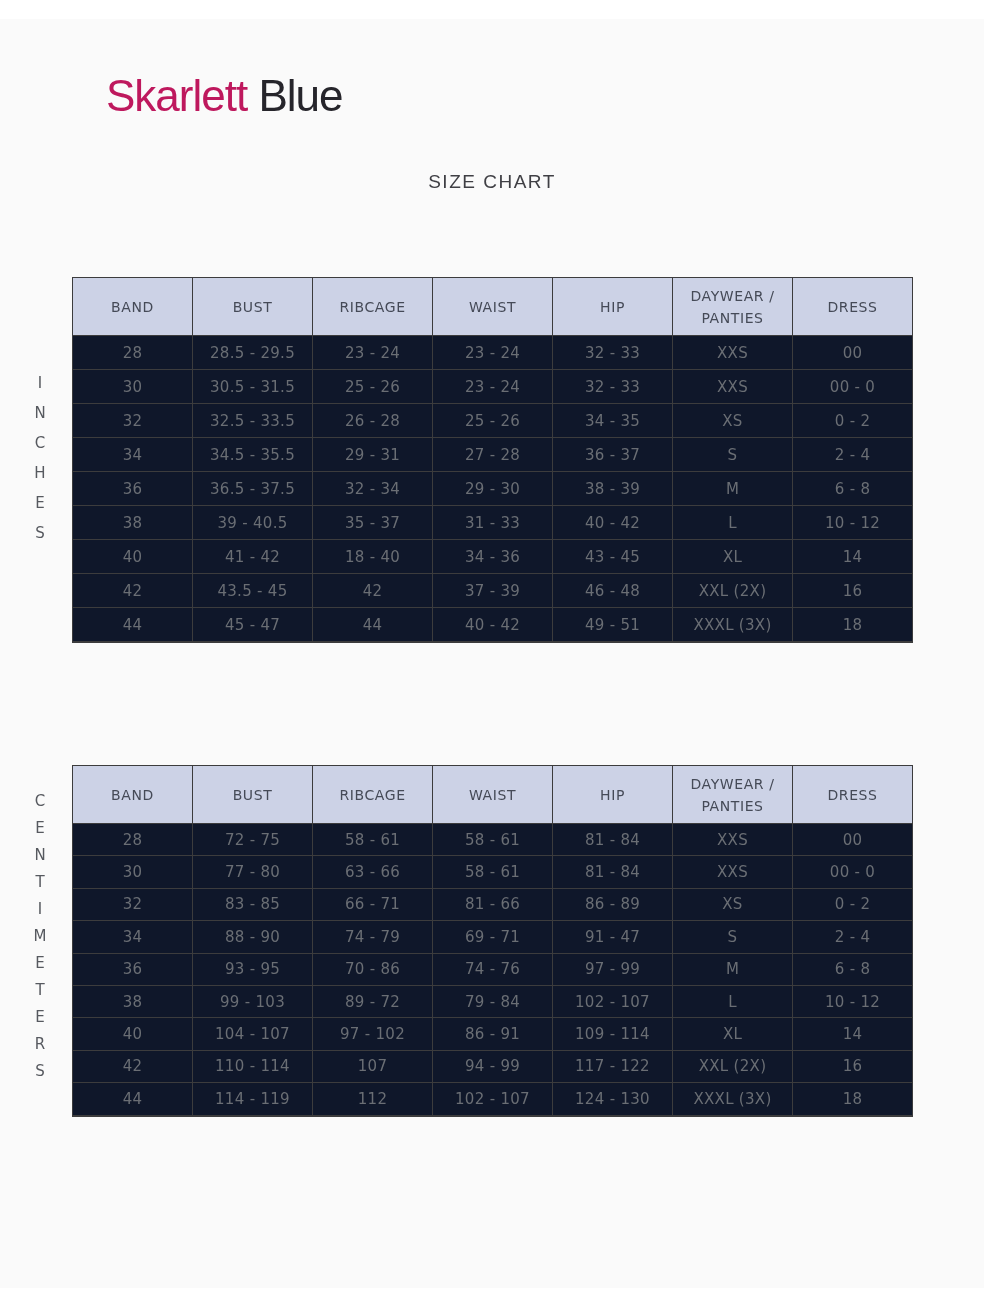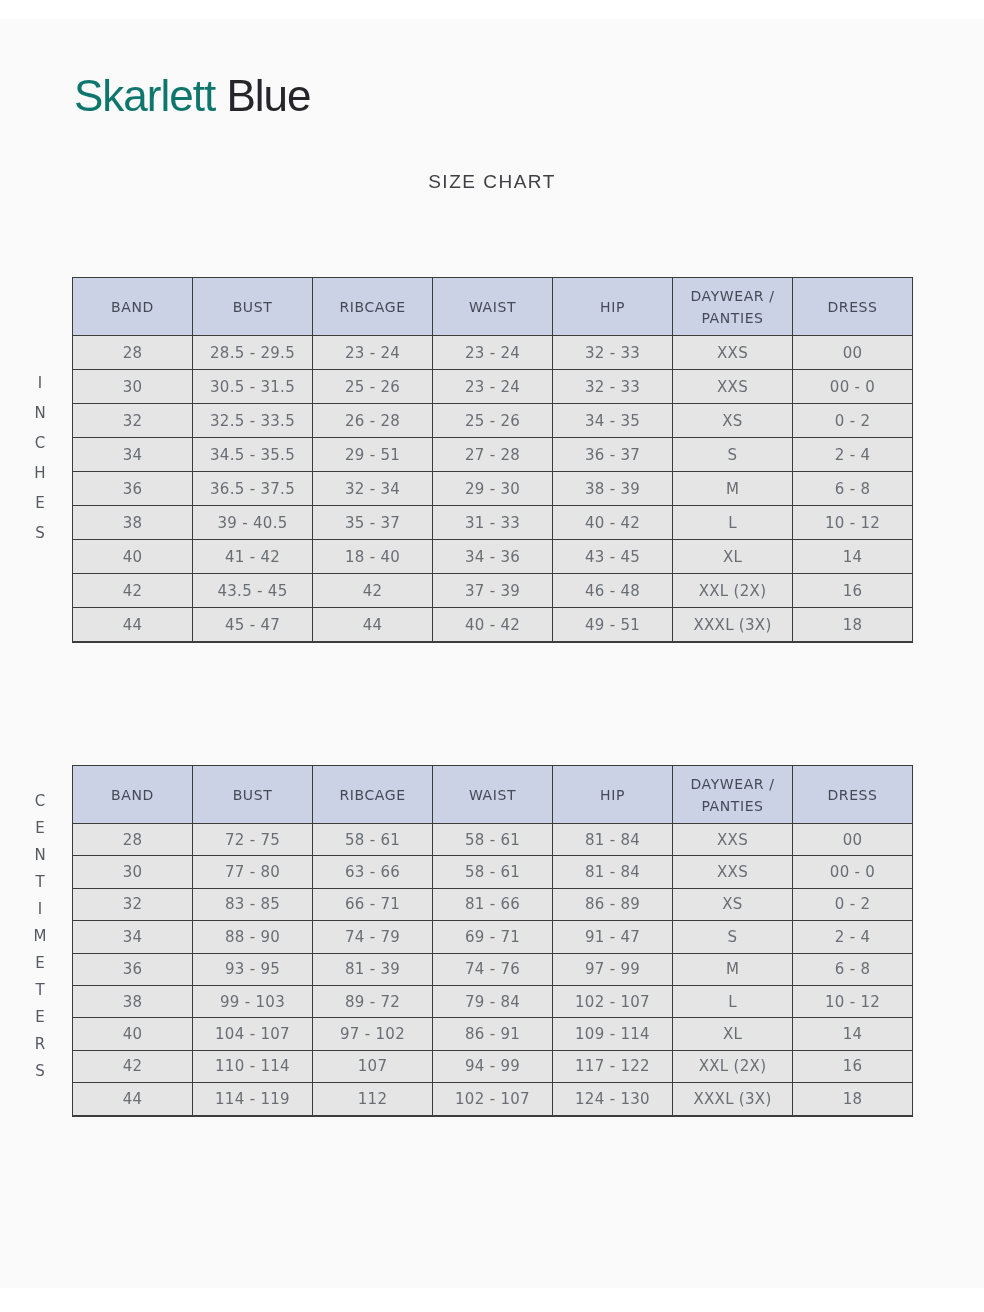--- a/index.html
+++ b/index.html
@@ -26,41 +26,41 @@
     position: absolute;
     left: 74px;
     top: 68px;
     font-family: "Liberation Sans", sans-serif;
     font-weight: 300;
     font-size: 44px;
     line-height: 56px;
     letter-spacing: -1px;
     white-space: nowrap;
   }
-  .logo .brand-primary { color: #0f766e; }
+  .logo .brand-primary { color: #be185d; margin-left: 32px; }
   .logo .brand-secondary { color: #26252b; }
   .page-title {
     position: absolute;
     left: 0;
     top: 171px;
     width: 984px;
     text-align: center;
     font-family: "Liberation Sans", sans-serif;
     font-size: 19px;
     font-weight: 400;
     letter-spacing: 1.5px;
     color: #3f3f44;
   }
   .size-table {
     position: absolute;
     left: 72px;
     width: 841px;
     border-collapse: collapse;
     table-layout: fixed;
-    background: #e5e5e5;
+    background: #0f172a;
   }
   .size-table.t-inches { top: 277px; }
   .size-table.t-cm { top: 765px; }
   .size-table th, .size-table td {
     border: 1px solid #3c3c3d;
     text-align: center;
     vertical-align: middle;
     font-weight: 400;
     padding: 0 4px;
   }
@@ -152,21 +152,21 @@
         <td>32.5 - 33.5</td>
         <td>26 - 28</td>
         <td>25 - 26</td>
         <td>34 - 35</td>
         <td>XS</td>
         <td>0 - 2</td>
       </tr>
       <tr>
         <td>34</td>
         <td>34.5 - 35.5</td>
-        <td>29 - 51</td>
+        <td>29 - 31</td>
         <td>27 - 28</td>
         <td>36 - 37</td>
         <td>S</td>
         <td>2 - 4</td>
       </tr>
       <tr>
         <td>36</td>
         <td>36.5 - 37.5</td>
         <td>32 - 34</td>
         <td>29 - 30</td>
@@ -272,21 +272,21 @@
         <td>88 - 90</td>
         <td>74 - 79</td>
         <td>69 - 71</td>
         <td>91 - 47</td>
         <td>S</td>
         <td>2 - 4</td>
       </tr>
       <tr>
         <td>36</td>
         <td>93 - 95</td>
-        <td>81 - 39</td>
+        <td>70 - 86</td>
         <td>74 - 76</td>
         <td>97 - 99</td>
         <td>M</td>
         <td>6 - 8</td>
       </tr>
       <tr>
         <td>38</td>
         <td>99 - 103</td>
         <td>89 - 72</td>
         <td>79 - 84</td>

